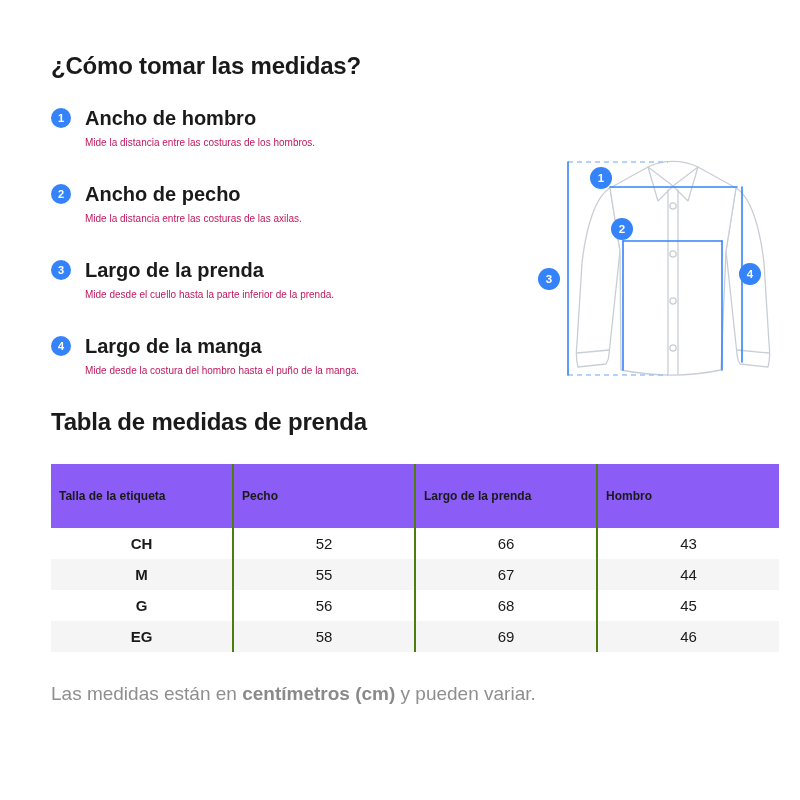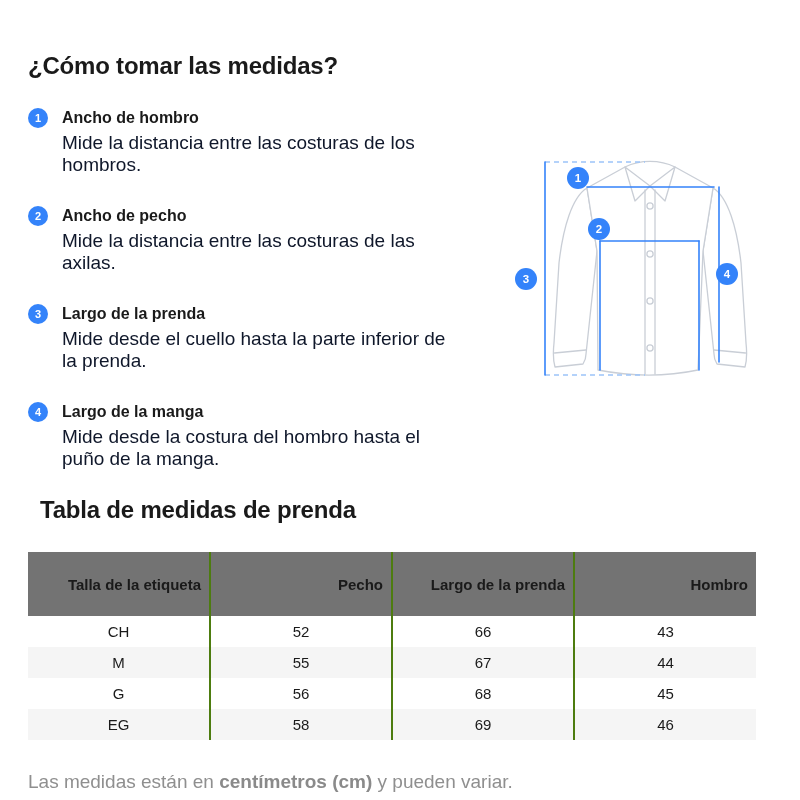--- a/index.html
+++ b/index.html
@@ -4,21 +4,21 @@
 <style>
   * { box-sizing: border-box; }
   html, body { margin: 0; padding: 0; }
   body {
     width: 800px; height: 800px;
     background: #ffffff;
     font-family: "Liberation Sans", sans-serif;
     color: #1a1a1a;
     overflow: hidden;
   }
-  .page { padding: 52px 36px 0 28px; position: relative; }
+  .page { padding: 52px 36px 0 51px; position: relative; }
 
   .main-title {
     font-size: 24px;
     font-weight: 700;
     line-height: 28px;
     margin: 0;
     letter-spacing: -0.2px;
   }
 
   .content { position: relative; margin-top: 28px; }
@@ -27,66 +27,66 @@
   .measure-item { display: flex; gap: 14px; }
   .num-badge {
     flex: 0 0 auto;
     width: 20px; height: 20px;
     border-radius: 50%;
     background: #3483fa;
     color: #fff;
     font-size: 11px; font-weight: 700;
     display: flex; align-items: center; justify-content: center;
   }
-  .item-heading { font-size: 16px; font-weight: 700; line-height: 20px; }
+  .item-heading { font-size: 20px; font-weight: 700; line-height: 20px; }
   .item-desc {
-    font-size: 19px; line-height: 22px;
-    color: #0f172a;
+    font-size: 10px; line-height: 22px;
+    color: #be185d;
     margin-top: 4px;
     max-width: 392px;
   }
 
   .diagram {
     position: absolute;
     left: 474px; top: 30px;
     width: 280px; height: 280px;
   }
 
   .table-title {
     font-size: 24px;
     font-weight: 700;
     line-height: 28px;
-    margin: 26px 0 0 12px;
+    margin: 26px 0 0 0;
     letter-spacing: -0.2px;
   }
 
   table.size-table {
     width: 728px;
     margin-top: 28px;
     border-collapse: collapse;
     table-layout: fixed;
   }
   .size-table th {
-    background: #737373;
+    background: #8b5cf6;
     height: 64px;
-    font-size: 15px;
+    font-size: 12px;
     font-weight: 700;
-    text-align: right;
+    text-align: left;
     padding: 0 8px;
   }
   .size-table td {
     height: 31px;
     text-align: center;
     font-size: 15px;
     font-weight: 400;
     padding: 0 8px;
   }
   .size-table th + th, .size-table td + td { border-left: 2px solid #4d7c0f; }
   .size-table tbody tr:nth-child(even) { background: #f5f5f5; }
-  .size-table td.size-cell { font-weight: 400; }
+  .size-table td.size-cell { font-weight: 700; }
 
   .footnote {
     margin-top: 32px;
     font-size: 19px;
     line-height: 20px;
     color: #8f8f8f;
   }
   .footnote .strong { font-weight: 700; color: #8a8a8a; }
 </style>
 </head>

